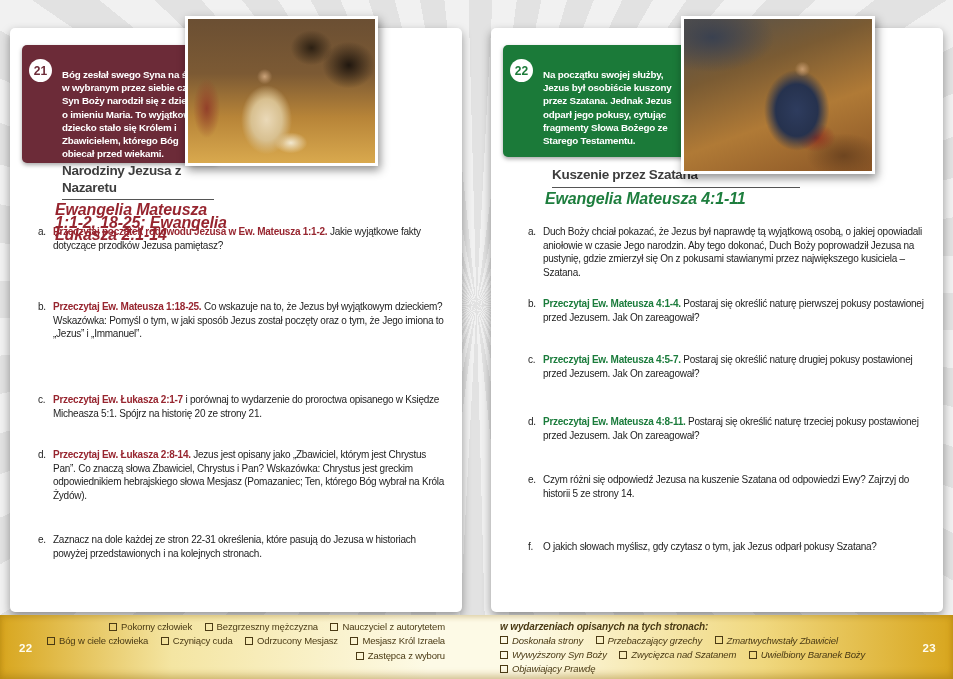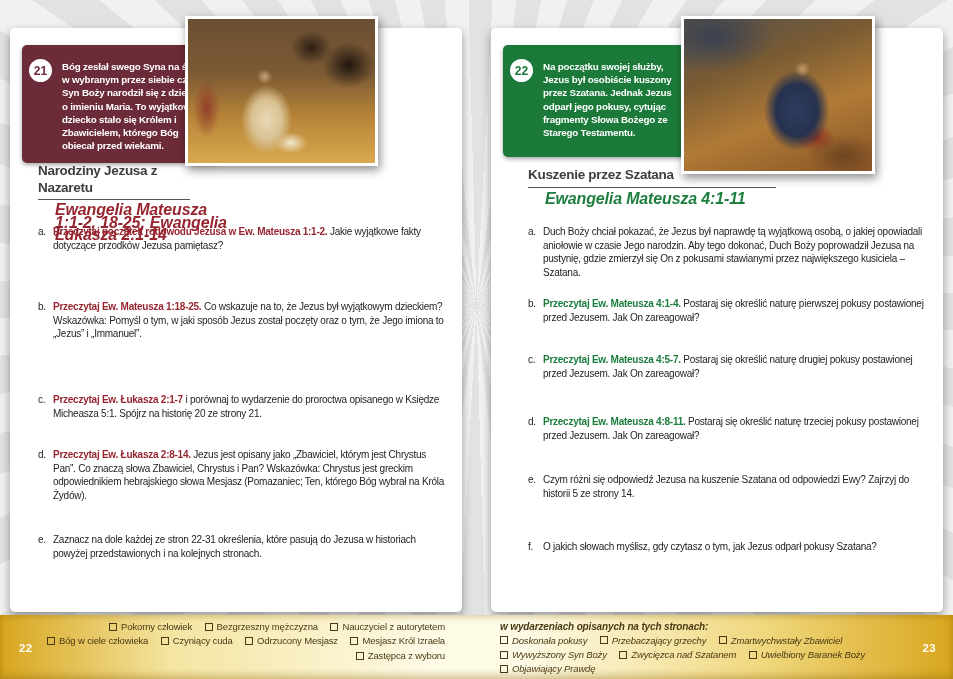--- a/index.html
+++ b/index.html
@@ -18,21 +18,21 @@
     background:#fff; border-radius:5px;
     box-shadow:0 4px 10px rgba(0,0,0,.38);
   }
   .page-left{ left:10px; }
   .page-right{ left:491px; }
 
   
   .intro-box{
     position:absolute; left:12px; top:17px; width:197px;
     border-radius:5px; box-shadow:0 2px 4px rgba(0,0,0,.35);
-    padding:15px 8px 12px 40px;
+    padding:23px 8px 12px 40px;
   }
   .intro-box.maroon{ background:#6c2b38; height:118px; }
   .intro-box.green{ background:#1b7a39; height:112px; }
   .intro-text{
     color:#fff; font-weight:bold; font-size:9.8px; line-height:13.2px;
     letter-spacing:-.2px;
   }
   .num-circle{
     position:absolute; left:7px; top:14px; width:23px; height:23px;
     background:#fff; border-radius:50%;
@@ -66,21 +66,21 @@
       radial-gradient(ellipse 28px 20px at 70% 78%, #8e3120 0%, rgba(142,49,32,0) 72%),
       radial-gradient(ellipse 80px 45px at 15% 12%, #3a4150 0%, rgba(58,65,80,0) 78%),
       radial-gradient(ellipse 50px 30px at 85% 90%, #6e4520 0%, rgba(110,69,32,0) 75%),
       linear-gradient(160deg, #55524e 0%, #7a5b33 32%, #b07a36 62%, #8a5526 100%);
   }
 
   
   .title{
     position:absolute; font-weight:bold; font-size:13.5px; line-height:16.5px;
     color:#3d3d3d; letter-spacing:-.3px;
-    border-bottom:1.5px solid #555; padding-bottom:3px;
+    border-bottom:1.5px solid #555; padding-bottom:3px;margin-left:24px;
   }
   .page-left  .title{ left:28px; top:135px; width:152px; }
   .page-right .title{ left:37px; top:139px; width:248px; }
   .subtitle{
     position:absolute; font-style:italic; font-weight:bold;
     font-size:16px; line-height:12.5px; letter-spacing:-.15px;
   }
   .page-left  .subtitle{ left:45px; top:176px; width:175px; color:#97252f; }
   .page-right .subtitle{ left:54px; top:165px; width:240px; color:#1e7e3e; }
 
@@ -244,21 +244,21 @@
             <span>Zastępca z wyboru</span>
           </span>
       </div>
     </div>
 
     <div class="fblock fright">
       <div class="fhead">w wydarzeniach opisanych na tych stronach:</div>
       <div class="fline">
         <span class="cb">
             <span class="cbbox"></span>
-            <span>Doskonała pokusy</span>
+            <span>Doskonała strony</span>
           </span>
         <span class="cb">
             <span class="cbbox"></span>
             <span>Przebaczający grzechy</span>
           </span>
         <span class="cb">
             <span class="cbbox"></span>
             <span>Zmartwychwstały Zbawiciel</span>
           </span>
       </div>

